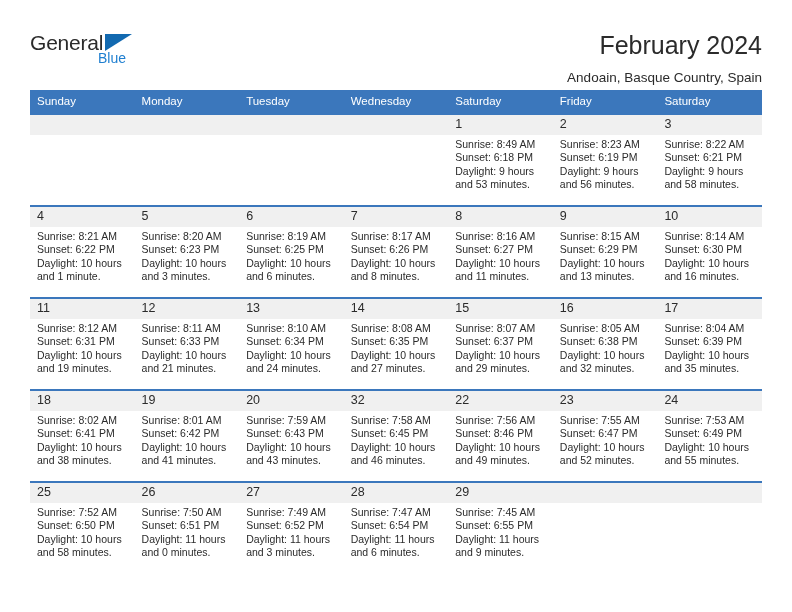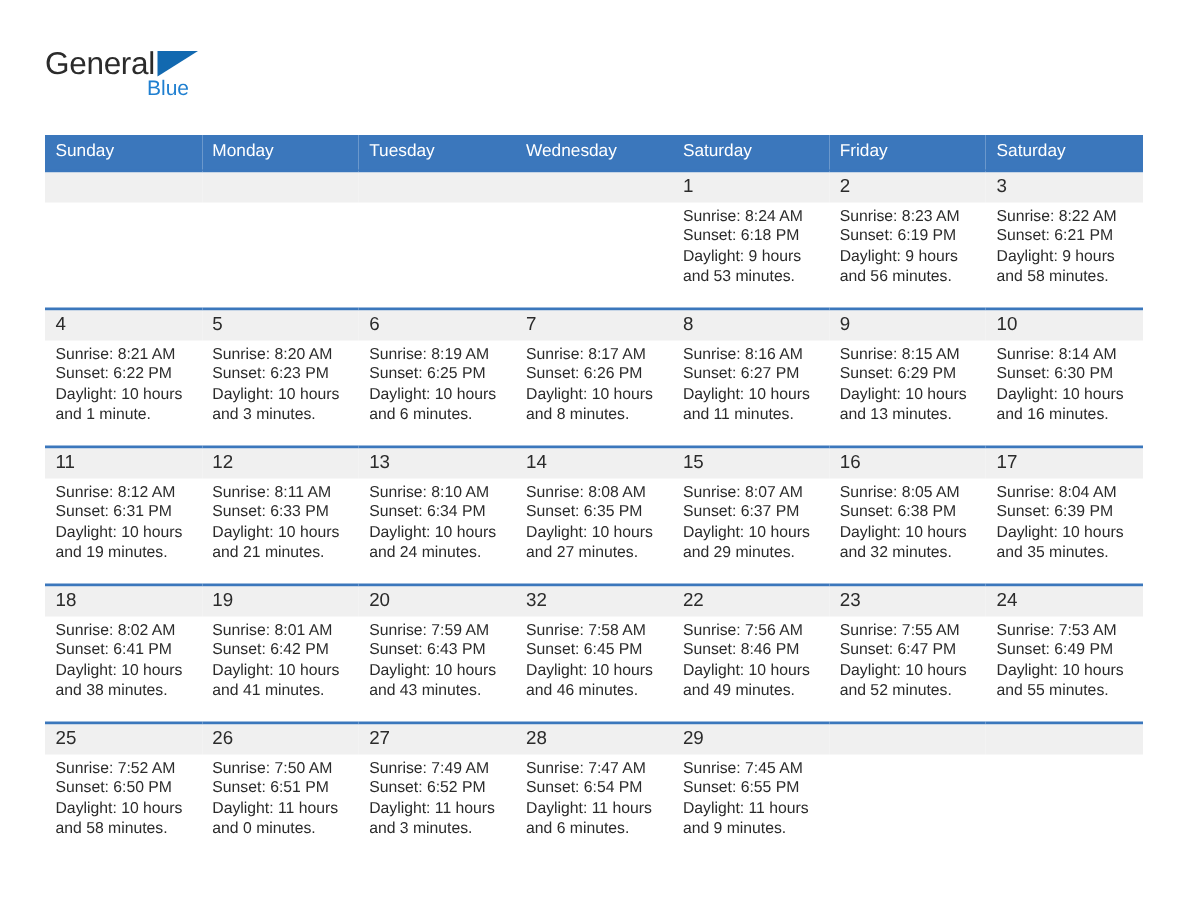--- a/index.html
+++ b/index.html
@@ -142,20 +142,24 @@
 <div class="page">
 
   <div class="top-bar">
 
     <div class="logo">
       <span class="logo-general">General</span>
       <span class="logo-tri"></span>
       <span class="logo-blue">Blue</span>
     </div>
 
+    <div class="title-block">
+      <div class="cal-title">February 2024</div>
+      <div class="cal-subtitle">Andoain, Basque Country, Spain</div>
+    </div>
 
   </div>
 
   <table class="calendar">
     <thead>
       <tr id="hdr-row">
           <th>Sunday</th>
           <th>Monday</th>
           <th>Tuesday</th>
           <th>Wednesday</th>
@@ -183,21 +187,21 @@
           </td>
           <td>
             <div class="cell-inner cell-empty">
               <div class="daynum"></div>
             </div>
           </td>
           <td>
             <div class="cell-inner">
               <div class="daynum">1</div>
               <div class="details">
-                <div>Sunrise: 8:24 AM</div>
+                <div>Sunrise: 8:49 AM</div>
                 <div>Sunset: 6:18 PM</div>
                 <div class="wrap">Daylight: 9 hours and 53 minutes.</div>
               </div>
             </div>
           </td>
           <td>
             <div class="cell-inner">
               <div class="daynum">2</div>
               <div class="details">
                 <div>Sunrise: 8:23 AM</div>

